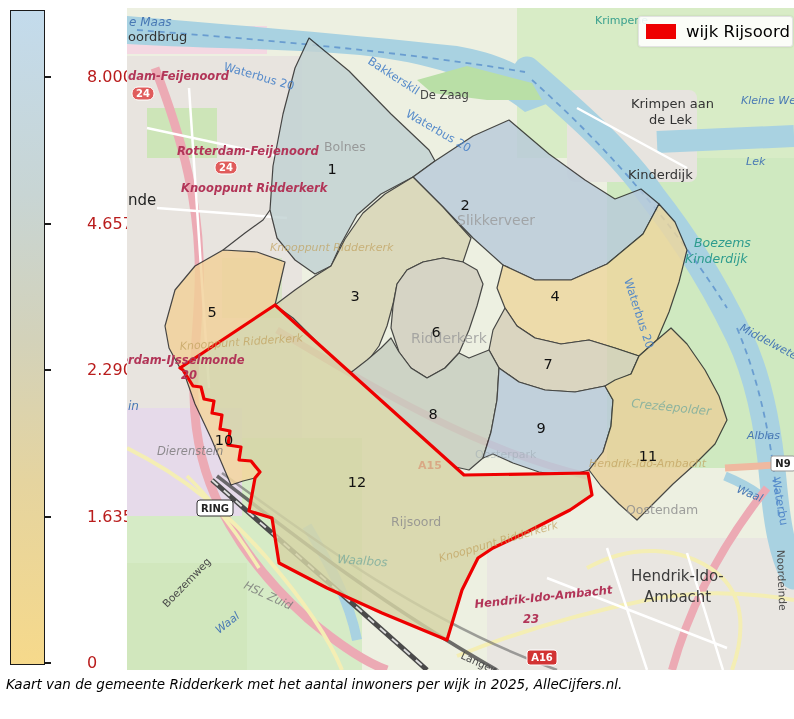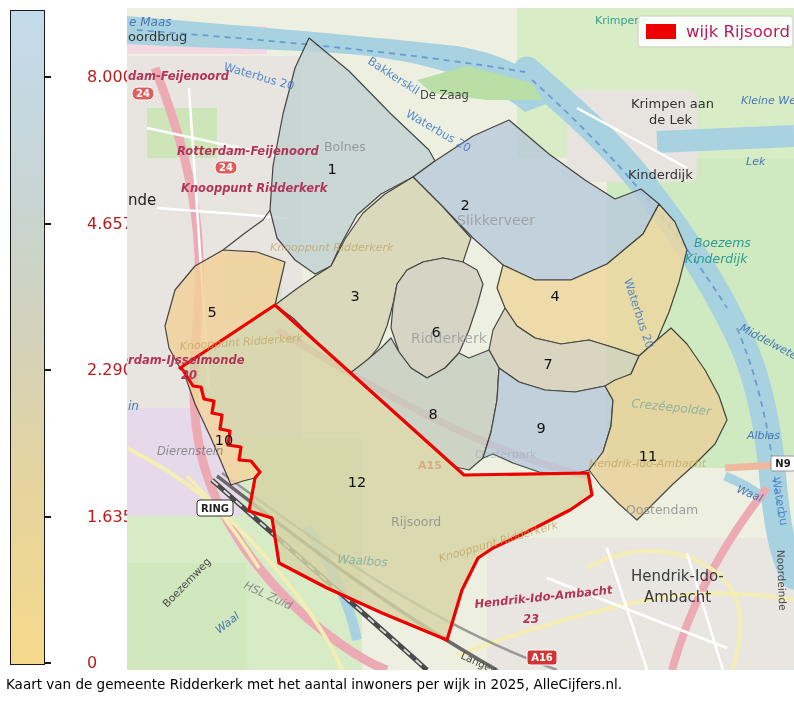--- a/index.html
+++ b/index.html
@@ -32,23 +32,23 @@
   .ghost-faint{fill:#9aa7b0;font-size:11px;opacity:.5;}
   .ghost-a15{fill:#d98a6a;font-size:11px;font-weight:bold;opacity:.6;}
   .dark-xs{fill:#4a4a4a;font-size:10.5px;}
   .num{fill:#111;font-size:14.5px;text-anchor:middle;}
   .shield-t{fill:#fff;font-size:10px;font-weight:bold;text-anchor:middle;}
   .shield-d{fill:#222;font-size:10px;font-weight:bold;text-anchor:middle;}
   
   #legend{position:absolute;left:638px;top:16px;width:153px;height:29px;background:rgba(255,255,255,.88);
           border:1px solid #e2e2e2;border-radius:3px;display:flex;align-items:center;box-shadow:0 0 2px rgba(0,0,0,.15);}
   #legend .swatch{width:30px;height:15px;margin-left:7px;}
-  #legend .lab{font-size:16.5px;color:#be185d;margin-left:10px;white-space:nowrap;}
-  
-  .caption{position:absolute;left:6px;font-size:13.5px;color:#000;white-space:nowrap;}
+  #legend .lab{font-size:16.5px;color:#000000;margin-left:10px;white-space:nowrap;}
+  
+  .caption{position:absolute;left:6px;font-size:13.5px;color:#000;white-space:nowrap;font-style:italic;}
 </style>
 </head>
 <body>
 
 <div id="canvas">
 
   <div id="colorbar"></div>
   <div class="tick" style="top:76px"></div>
   <div class="tick" style="top:223px"></div>
   <div class="tick" style="top:369px"></div>

